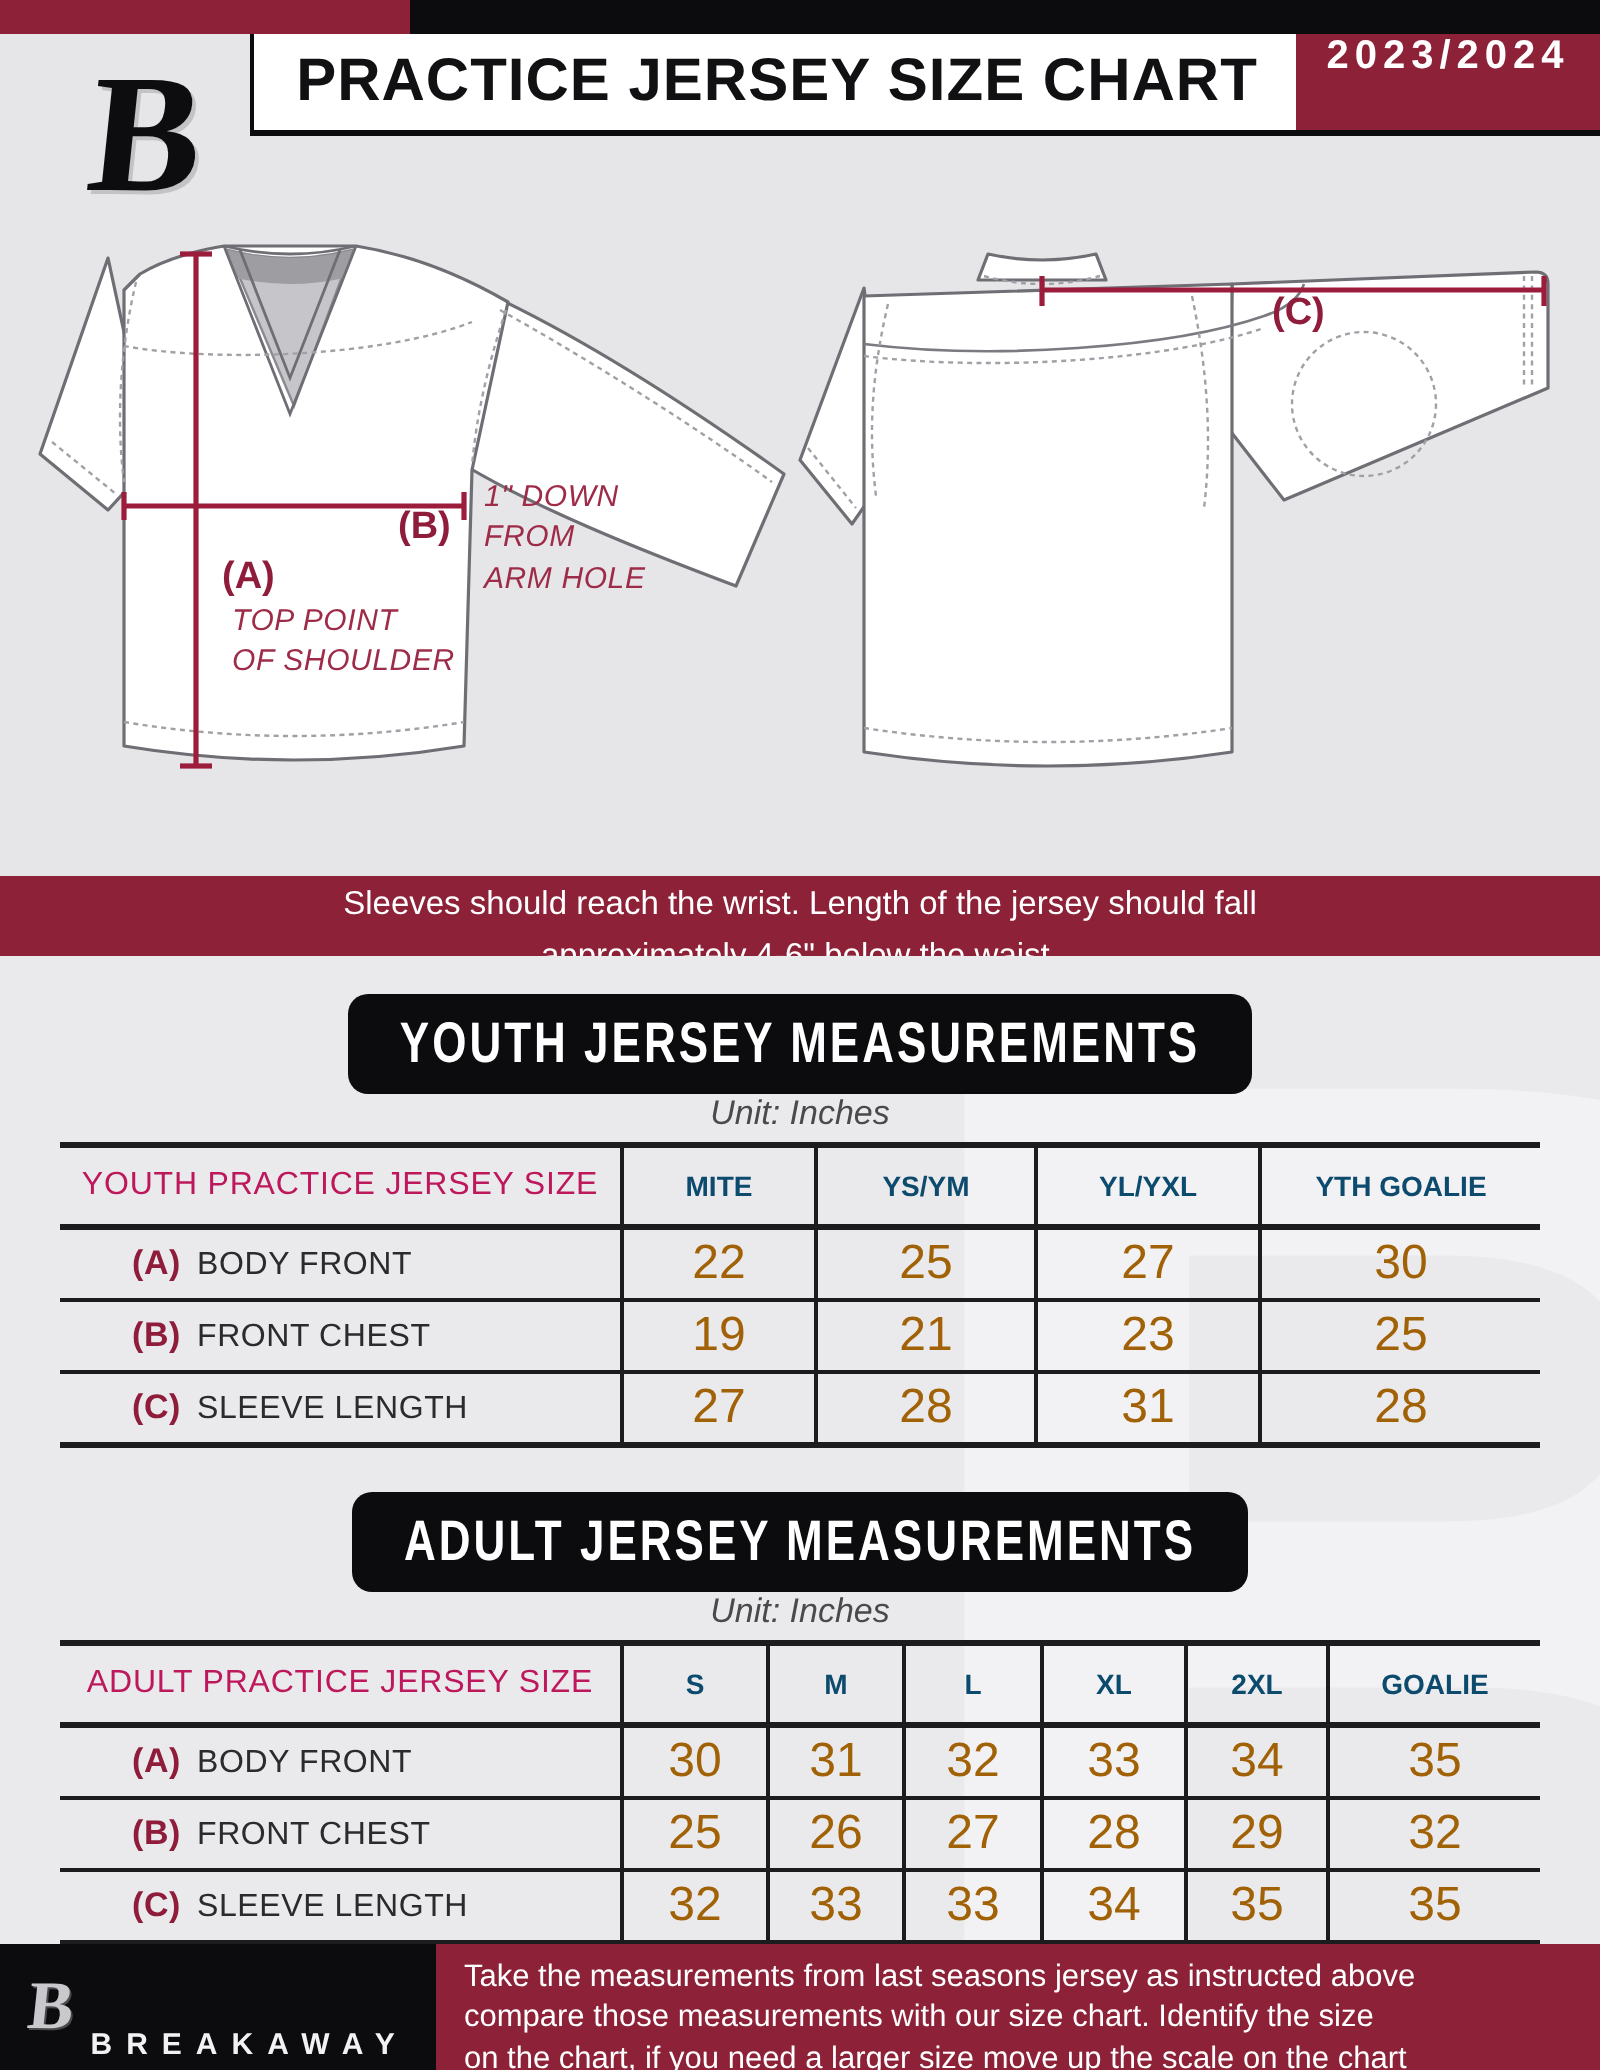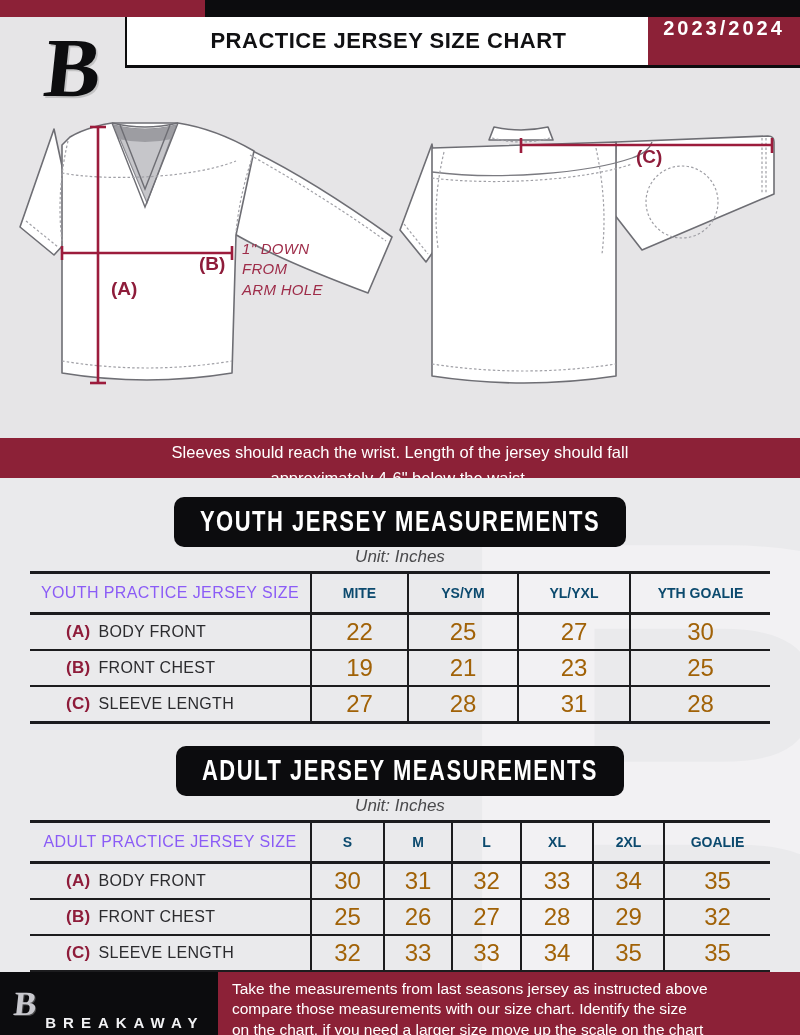--- a/index.html
+++ b/index.html
@@ -5,21 +5,21 @@
   html,body{margin:0;padding:0;}
   .page{position:relative;width:800px;height:1035px;background:#e6e5e7;overflow:hidden;
         font-family:"Liberation Sans",sans-serif;-webkit-font-smoothing:antialiased;}
   
   .top-strip{position:absolute;left:0;top:0;width:800px;height:17px;}
   .strip-maroon{position:absolute;left:0;top:0;width:205px;height:17px;background:#8c2137;}
   .strip-black{position:absolute;left:205px;top:0;width:595px;height:17px;background:#0c0c0e;}
   .title-box{position:absolute;left:125px;top:17px;width:523px;height:48px;background:#ffffff;
              border-left:2px solid #0c0c0e;display:flex;align-items:center;justify-content:center;}
   .title-underline{position:absolute;left:125px;top:65px;width:675px;height:3px;background:#0c0c0e;}
-  .page-title{font-size:22px;font-weight:bold;letter-spacing:.5px;color:#111113;white-space:nowrap;}
+  .page-title{font-size:30px;font-weight:bold;letter-spacing:.5px;color:#111113;white-space:nowrap;}
   .season-box{position:absolute;left:648px;top:17px;width:152px;height:48px;background:#8c2137;
               display:flex;align-items:flex-start;justify-content:center;}
   .season{color:#fff;font-size:20px;font-weight:bold;letter-spacing:3px;white-space:nowrap;}
   .brand-top{position:absolute;left:28px;top:22px;width:90px;height:92px;display:flex;align-items:center;justify-content:center;}
   .brand-top .b{font-family:"Liberation Serif",serif;font-weight:bold;font-size:84px;line-height:1;
                 color:#0d0d0f;transform:skewX(-6deg);text-shadow:2px 2px 0 rgba(0,0,0,.15);}
   
   .diagram-area{position:absolute;left:0;top:65px;width:800px;height:357px;}
   .jersey-svg{position:absolute;}
   .meas-label{position:absolute;font-weight:bold;font-size:19px;color:#8e1c3a;}
@@ -40,21 +40,21 @@
   .section-head-box span{color:#fff;font-weight:bold;font-size:22px;letter-spacing:1.5px;
                          transform:scaleY(1.3);display:inline-block;white-space:nowrap;}
   .unit-line{text-align:center;font-style:italic;font-size:17px;color:#4a4a4c;margin-top:0;height:20px;}
   table.meas{border-collapse:collapse;table-layout:fixed;width:740px;margin:4px auto 0 auto;}
   table.meas thead tr{border-top:3px solid #1c1c1e;border-bottom:3px solid #1c1c1e;}
   table.meas tbody tr{border-bottom:2px solid #1c1c1e;}
   table.meas tbody tr:last-child{border-bottom:3px solid #1c1c1e;}
   table.meas th,table.meas td{border-left:2px solid #1c1c1e;padding:0;}
   table.meas th:first-child,table.meas td:first-child{border-left:none;}
   table.meas thead th{height:38px;font-size:14px;font-weight:bold;color:#0c4a6e;text-align:center;}
-  table.meas thead th.size-label{font-weight:normal;color:#8b5cf6;font-size:16px;letter-spacing:.4px;}
+  table.meas thead th.size-label{font-weight:normal;color:#be185d;font-size:16px;letter-spacing:.4px;}
   table.meas tbody td{height:34px;font-size:24px;color:#a16207;text-align:center;}
   table.meas tbody td.row-label{text-align:left;padding-left:36px;font-size:16px;color:#2b2b2e;letter-spacing:.3px;}
   .row-key{font-weight:bold;color:#8e1c3a;font-size:17px;margin-right:8px;}
   .section-gap{margin-top:22px;}
   
   .footer{position:absolute;left:0;top:972px;width:800px;height:63px;display:flex;}
   .footer-brand{width:218px;height:63px;background:#0c0c0e;display:flex;align-items:center;justify-content:center;gap:9px;}
   .footer-brand .b{font-family:"Liberation Serif",serif;font-weight:bold;font-size:34px;line-height:1;
                    color:#c8c8cd;transform:skewX(-6deg);text-shadow:1px 1px 0 rgba(255,255,255,.25);}
   .footer-brand .name{color:#f2f2f4;font-size:15px;font-weight:bold;letter-spacing:7px;margin-top:37px;}
@@ -142,20 +142,22 @@
           <path d="M376,42 L376,57"></path>
       </g>
     </svg>
 
     <div class="meas-label" style="left:636px;top:81px;">(C)</div>
     <div class="meas-label" style="left:199px;top:188px;">(B)</div>
     <div class="meas-caption" style="left:242px;top:174px;">1" DOWN
 FROM
 ARM HOLE</div>
     <div class="meas-label" style="left:111px;top:213px;">(A)</div>
+    <div class="meas-caption" style="left:116px;top:236px;">TOP POINT
+OF SHOULDER</div>
   </div>
 
   <div class="fit-note">
     <div class="fit-note-text">Sleeves should reach the wrist. Length of the jersey should fall
 approximately 4-6" below the waist.</div>
   </div>
 
   <div class="lower">
     <div class="watermark">B</div>
     <div class="lower-content">

